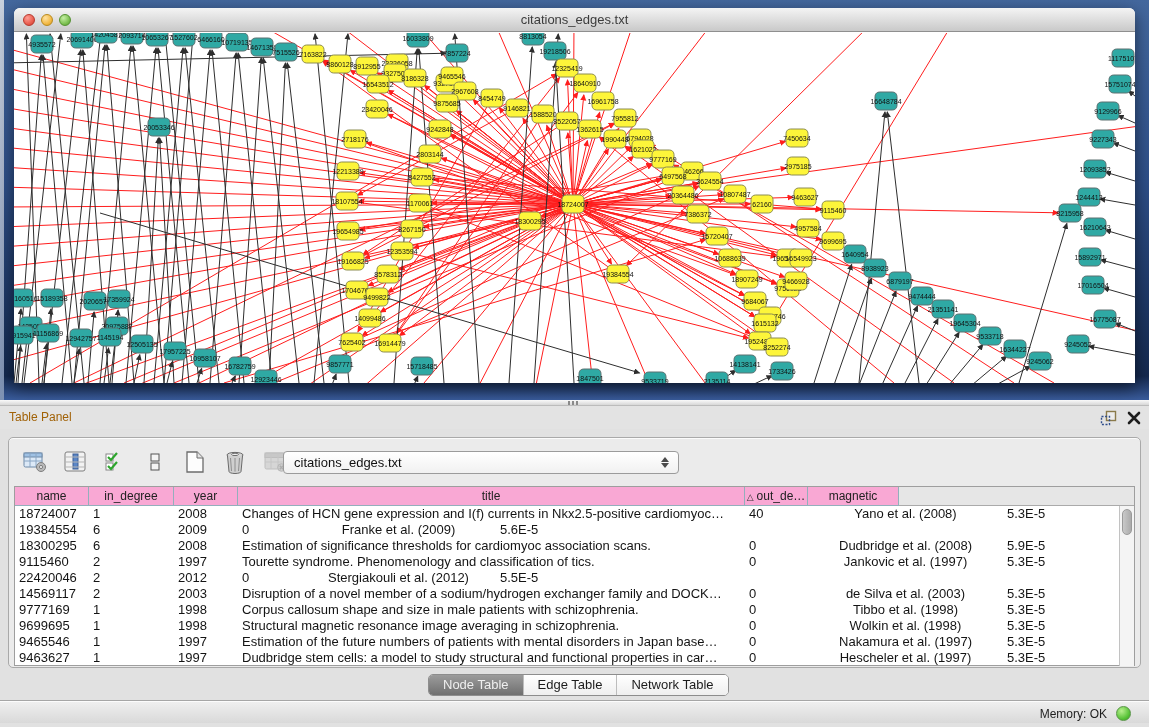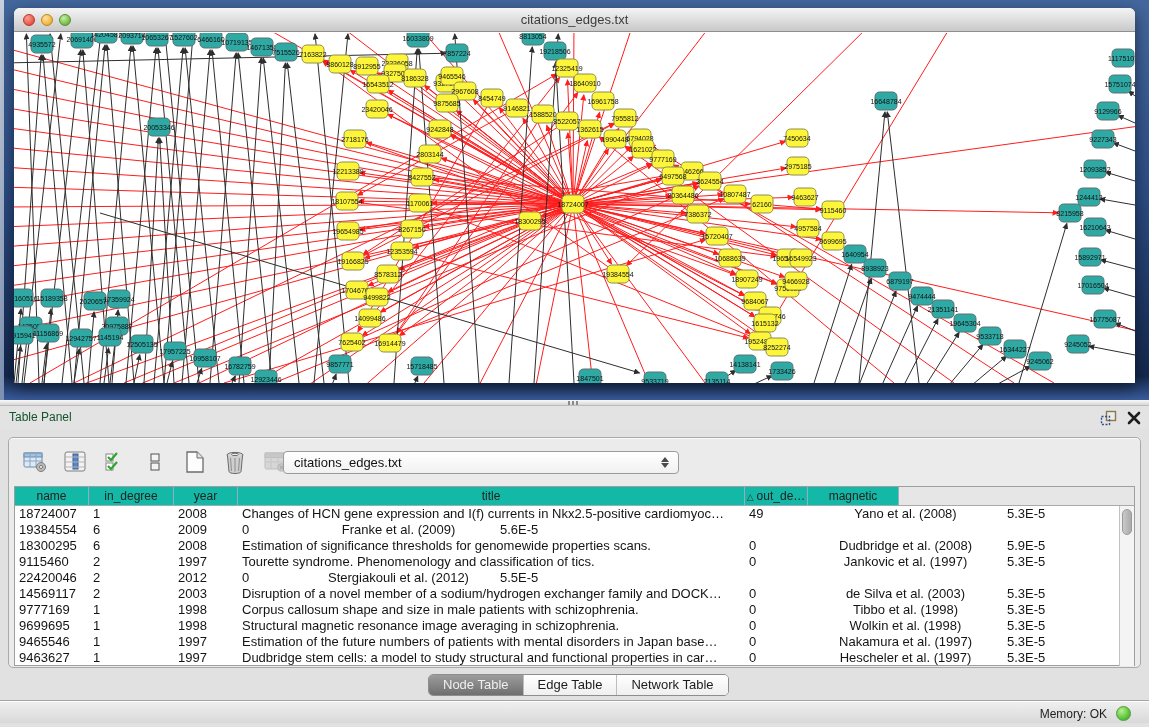--- a/index.html
+++ b/index.html
@@ -30,21 +30,21 @@
   #graph-svg text.nlabel { font-size:7px; fill:#111; text-anchor:middle; font-family:"Liberation Sans",sans-serif; }
 
   
   #splitter { position:absolute; left:0; top:400px; width:1149px; height:6px;
     background:linear-gradient(#fafafa,#d7d7d7); border-bottom:1px solid #bcbcbc; }
   #splitter-handle { position:absolute; left:568px; top:1px; width:12px; height:4px;
     background:repeating-linear-gradient(90deg,#8a8a8a 0 2px,transparent 2px 4px); }
 
   
   #panel-header { position:absolute; left:0; top:406px; width:1149px; height:23px; background:#e3e3e3; }
-  #panel-title { position:absolute; left:9px; top:4px; font-size:12px; color:#14532d; }
+  #panel-title { position:absolute; left:9px; top:4px; font-size:12px; color:#a16207; }
   #float-icon { position:absolute; left:1100px; top:4px; width:18px; height:16px; cursor:default; }
   #close-icon { position:absolute; left:1126px; top:4px; width:16px; height:16px; }
   #panel-body { position:absolute; left:0; top:429px; width:1149px; height:271px; background:#e1e1e1; }
   #inset { position:absolute; left:8px; top:437px; width:1133px; height:231px;
     background:#ebebeb; border:1px solid #a9a9a9; border-radius:5px; box-shadow:inset 0 1px 0 #fbfbfb; }
 
   
   #tp-toolbar { position:absolute; left:22px; top:446px; height:32px; display:flex; align-items:center; gap:14px; }
   .tbtn { width:26px; height:26px; display:flex; align-items:center; justify-content:center; }
   #fx-label { font-family:"Liberation Serif",serif; font-style:italic; font-size:16px; color:#1a1a1a; }
@@ -52,21 +52,21 @@
     background:linear-gradient(#ffffff,#f1f1f1); border:1px solid #9b9b9b; border-radius:4px; }
   #combo-value { position:absolute; left:10px; top:3px; font-size:13px; color:#111; }
   .spin { position:absolute; right:9px; width:0; height:0; border-left:4px solid transparent; border-right:4px solid transparent; }
   .spin.up { top:5px; border-bottom:5px solid #4a4a4a; }
   .spin.dn { bottom:5px; border-top:5px solid #4a4a4a; }
 
   
   #table-wrap { position:absolute; left:14px; top:486px; width:1121px; height:180px;
     background:#fff; border:1px solid #9e9e9e; }
   #thead { display:flex; height:19px; background:#e8e8e8; }
-  .hcell { background:#14b8a6; border-right:1px solid #93afbc; border-bottom:1px solid #93afbc;
+  .hcell { background:#f9a8d4; border-right:1px solid #93afbc; border-bottom:1px solid #93afbc;
     font-size:12px; color:#222; text-align:center; line-height:18px; overflow:hidden; white-space:nowrap; }
   .hcell.filler { background:#e6e6e6; border-right:none; border-bottom:1px solid #aaa; }
   .sort-glyph { font-size:9px; margin-right:3px; color:#333; }
   #tbody { position:absolute; left:0; top:19px; width:1104px; height:160px; overflow:hidden; }
   .trow { display:flex; height:16px; line-height:16px; font-size:13px; color:#141414; }
   .tcell { padding-left:4px; overflow:hidden; white-space:nowrap; }
   .c0{width:74px;} .c1{width:85px;} .c2{width:64px;} .c3{width:507px;} .c4{width:63px;}
   .c5{width:195px; text-align:center; padding-left:0;} .c6{width:91px;} .c7{flex:1; border-right:none;}
   
   #vscroll { position:absolute; right:0px; top:19px; width:15px; height:160px; background:#f4f4f4; border-left:1px solid #c2c2c2; }
@@ -689,37 +689,37 @@
         <div class="hcell c4"><span class="sort-glyph">△</span>out_de…</div>
         <div class="hcell c6">magnetic</div>
         <div class="hcell filler c7"></div>
       </div>
     <div id="tbody">
         <div class="trow">
           <div class="tcell c0">18724007</div>
           <div class="tcell c1">1</div>
           <div class="tcell c2">2008</div>
           <div class="tcell c3">Changes of HCN gene expression and I(f) currents in Nkx2.5-positive cardiomyoc…</div>
-          <div class="tcell c4">49</div>
+          <div class="tcell c4">40</div>
           <div class="tcell c5">Yano et al. (2008)</div>
           <div class="tcell c6">5.3E-5</div>
         </div>
         <div class="trow">
           <div class="tcell c0">19384554</div>
           <div class="tcell c1">6</div>
           <div class="tcell c2">2009</div>
           <div class="tcell c4">0</div>
           <div class="tcell c5">Franke et al. (2009)</div>
           <div class="tcell c6">5.6E-5</div>
         </div>
         <div class="trow">
           <div class="tcell c0">18300295</div>
           <div class="tcell c1">6</div>
           <div class="tcell c2">2008</div>
-          <div class="tcell c3">Estimation of significance thresholds for genomewide properties scans.</div>
+          <div class="tcell c3">Estimation of significance thresholds for cardiomyoc association scans.</div>
           <div class="tcell c4">0</div>
           <div class="tcell c5">Dudbridge et al. (2008)</div>
           <div class="tcell c6">5.9E-5</div>
         </div>
         <div class="trow">
           <div class="tcell c0">9115460</div>
           <div class="tcell c1">2</div>
           <div class="tcell c2">1997</div>
           <div class="tcell c3">Tourette syndrome. Phenomenology and classification of tics.</div>
           <div class="tcell c4">0</div>

